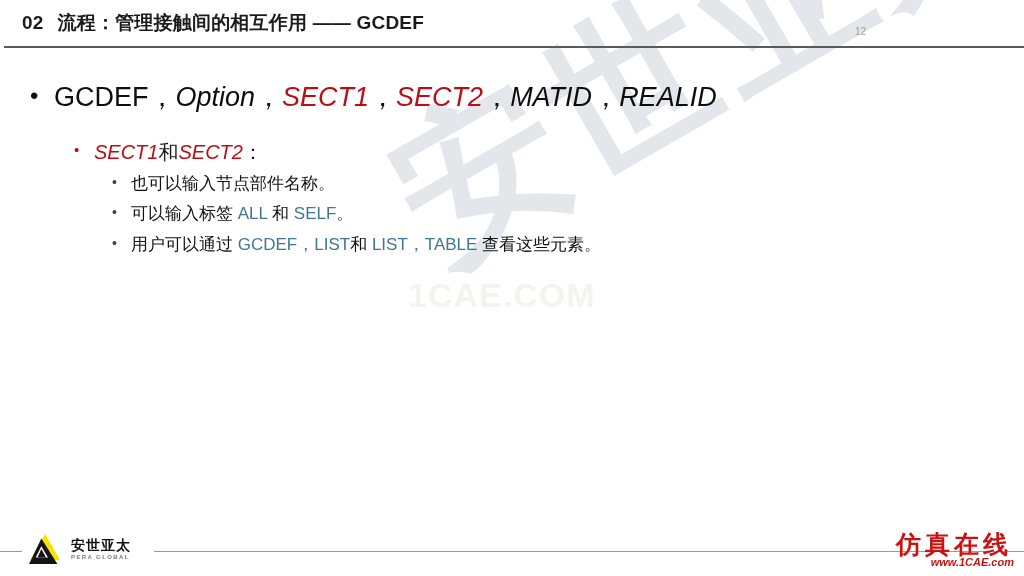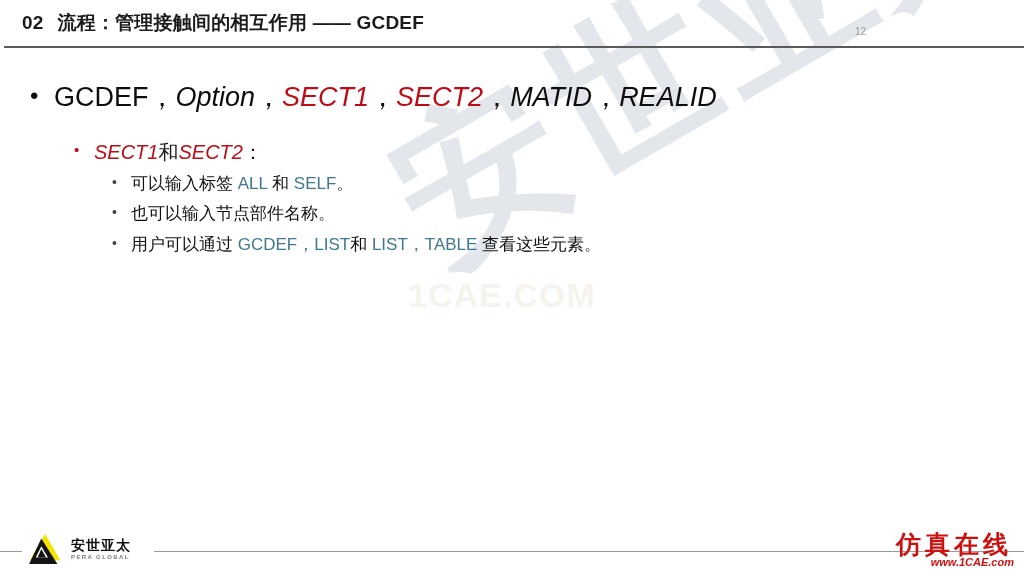--- a/index.html
+++ b/index.html
@@ -262,25 +262,25 @@
     <div class="lvl1">
       <span class="bullet">•</span><span>GCDEF</span><span>，</span><span class="italic">Option</span><span>，</span><span class="italic red">SECT1</span><span>，</span><span class="italic red">SECT2</span><span>，</span><span class="italic">MATID</span><span>，</span><span class="italic">REALID</span>
     </div>
 
     <div class="lvl2">
       <span class="bullet">•</span><span class="italic red">SECT1</span><span>和</span><span class="italic red">SECT2</span><span>：</span>
     </div>
 
 
     <div class="lvl3">
+      <span class="bullet">•</span><span>也可以输入节点部件名称。</span>
+    </div>
+
+    <div class="lvl3">
       <span class="bullet">•</span><span>可以输入标签 </span><span class="blue">ALL</span><span> 和 </span><span class="blue">SELF</span><span>。</span>
-    </div>
-
-    <div class="lvl3">
-      <span class="bullet">•</span><span>也可以输入节点部件名称。</span>
     </div>
 
     <div class="lvl3">
       <span class="bullet">•</span><span>用户可以通过 </span><span class="blue">GCDEF，LIST</span><span>和 </span><span class="blue">LIST，TABLE</span><span> 查看这些元素。</span>
     </div>
 
   </div>
 
   <div id="footer">
     <div id="footer-rule"></div>

